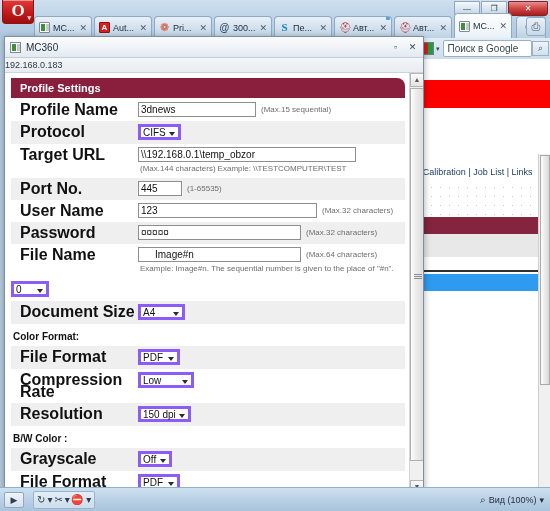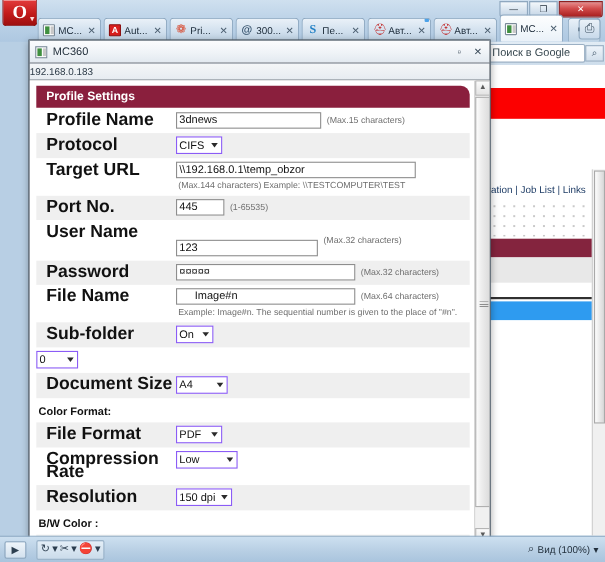--- a/index.html
+++ b/index.html
@@ -125,22 +125,22 @@
   #bg-blue-sel { position: absolute; left: 0; top: 215px; width: 132px; height: 17px; background: #2e9bf0; }
   #bg-scrollbar {
     position: absolute; right: 0; top: 95px; width: 12px; height: 333px;
     background: #f0f0f0; border-left: 1px solid #cfcfcf;
   }
   #bg-scroll-thumb { position: absolute; left: 1px; top: 1px; width: 10px; height: 230px;
     background: linear-gradient(to right,#fdfdfd,#d8d8d8); border: 1px solid #a9a9a9; }
 
   
   #dialog {
-    position: absolute; left: 26px; top: 36px; width: 420px; height: 459px;
-    background: #000000; border: 1px solid #7e8fa0;
+    position: absolute; left: 4px; top: 36px; width: 420px; height: 459px;
+    background: #6d28d9; border: 1px solid #7e8fa0;
     box-shadow: 0 2px 7px rgba(0,0,0,.35);
   }
   #dialog-titlebar {
     height: 21px; display: flex; align-items: center;
     background: linear-gradient(to bottom,#fbfcfd 0%, #eff3f7 55%, #e2e9f0 100%);
     border-bottom: 1px solid #c3cdd7; padding: 0 2px 0 5px;
   }
   #dialog-favicon {
     width: 11px; height: 11px; background: #fff; border: 1px solid #7b8b99;
     position: relative; flex: 0 0 11px;
@@ -181,30 +181,30 @@
   .flabel {
     width: 127px; flex: 0 0 127px; font-size: 16px; font-weight: bold; color: #111;
     padding: 5px 0 5px 9px; line-height: 12px;
   }
   .fctl { flex: 1; padding: 3px 0 4px 0; display: flex; flex-wrap: wrap; align-items: center; }
   input.tf {
     height: 15px; border: 1px solid #8e8e8e; background: #fff;
     font-family: "Liberation Sans", sans-serif; font-size: 10px; color: #111;
     padding: 0 2px; outline: none;
   }
-  .tf.w-profile { width: 132px; }
+  .tf.w-profile { width: 118px; }
   .tf.w-url { width: 218px; }
   .tf.w-port { width: 44px; }
-  .tf.w-user { width: 129px; margin-top: 15px; }
+  .tf.w-user { width: 179px; }
   .tf.w-pass { width: 163px; }
   .tf.w-file { width: 163px; padding-left: 16px; }
   .hint { font-size: 8px; color: #6e6e6e; margin-left: 5px; line-height: 11px; }
   .hint.blk { display: block; margin-left: 2px; margin-top: 1px; }
   .sel {
-    height: 16px; border: 1px solid #8b5cf6; background: #fff;
+    height: 16px; border: 3px solid #8b5cf6; background: #fff;
     font-size: 10px; color: #111; display: inline-flex; align-items: center;
     padding: 0 2px; position: relative;
   }
   .sel .txt { padding-right: 10px; }
   .sel .arr { position: absolute; right: 3px; top: 5px; width: 0; height: 0;
     border-left: 3px solid transparent; border-right: 3px solid transparent; border-top: 4px solid #2a2a2a; }
   .sel.w1 { min-width: 42px; }
   .sel.w2 { min-width: 34px; }
   .sel.w3 { min-width: 38px; }
   .sel.w4 { min-width: 47px; }
@@ -337,21 +337,21 @@
   <div id="dialog-viewport">
 
     <div id="form-area">
 
       <div class="section-header">Profile Settings</div>
 
       <div class="frow">
         <div class="flabel">Profile Name</div>
         <div class="fctl">
           <input class="tf w-profile" value="3dnews" style="">
-          <span class="hint">(Max.15 characters)</span>
+          <span class="hint">(Max.15 sequential)</span>
         </div>
       </div>
 
       <div class="frow alt">
         <div class="flabel">Protocol</div>
         <div class="fctl">
           <span class="sel w1">
             <span class="txt">CIFS</span>
             <span class="arr"></span>
           </span>
@@ -393,29 +393,20 @@
 
       <div class="frow">
         <div class="flabel">File Name</div>
         <div class="fctl">
           <input class="tf w-file" value="Image#n" style="">
           <span class="hint">(Max.64 characters)</span>
           <span class="hint blk">Example: Image#n. The sequential number is given to the place of "#n".</span>
         </div>
       </div>
 
-      <div class="frow alt">
-        <div class="flabel">Sub-folder</div>
-        <div class="fctl">
-          <span class="sel w2">
-            <span class="txt">On</span>
-            <span class="arr"></span>
-          </span>
-        </div>
-      </div>
 
       <div class="frow">
         <div class="fctl">
           <span class="sel w3">
             <span class="txt">0</span>
             <span class="arr"></span>
           </span>
         </div>
       </div>
 

